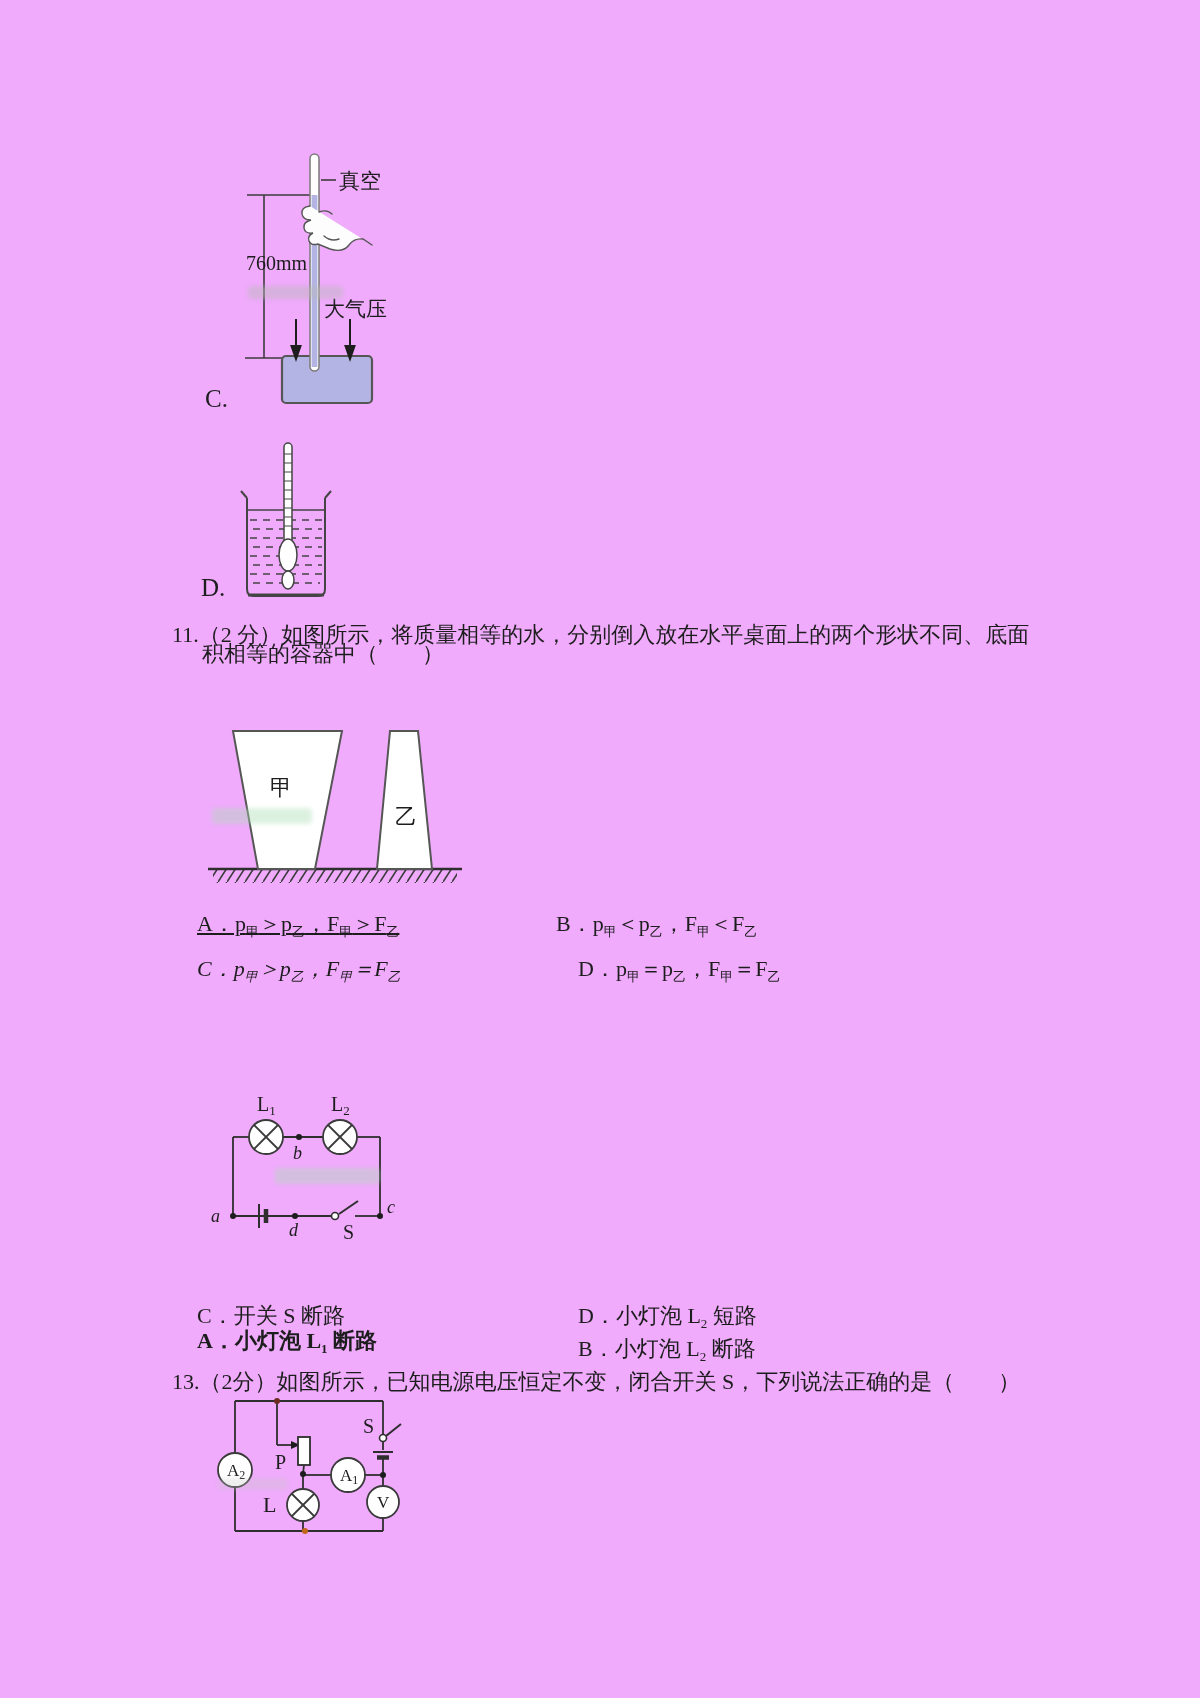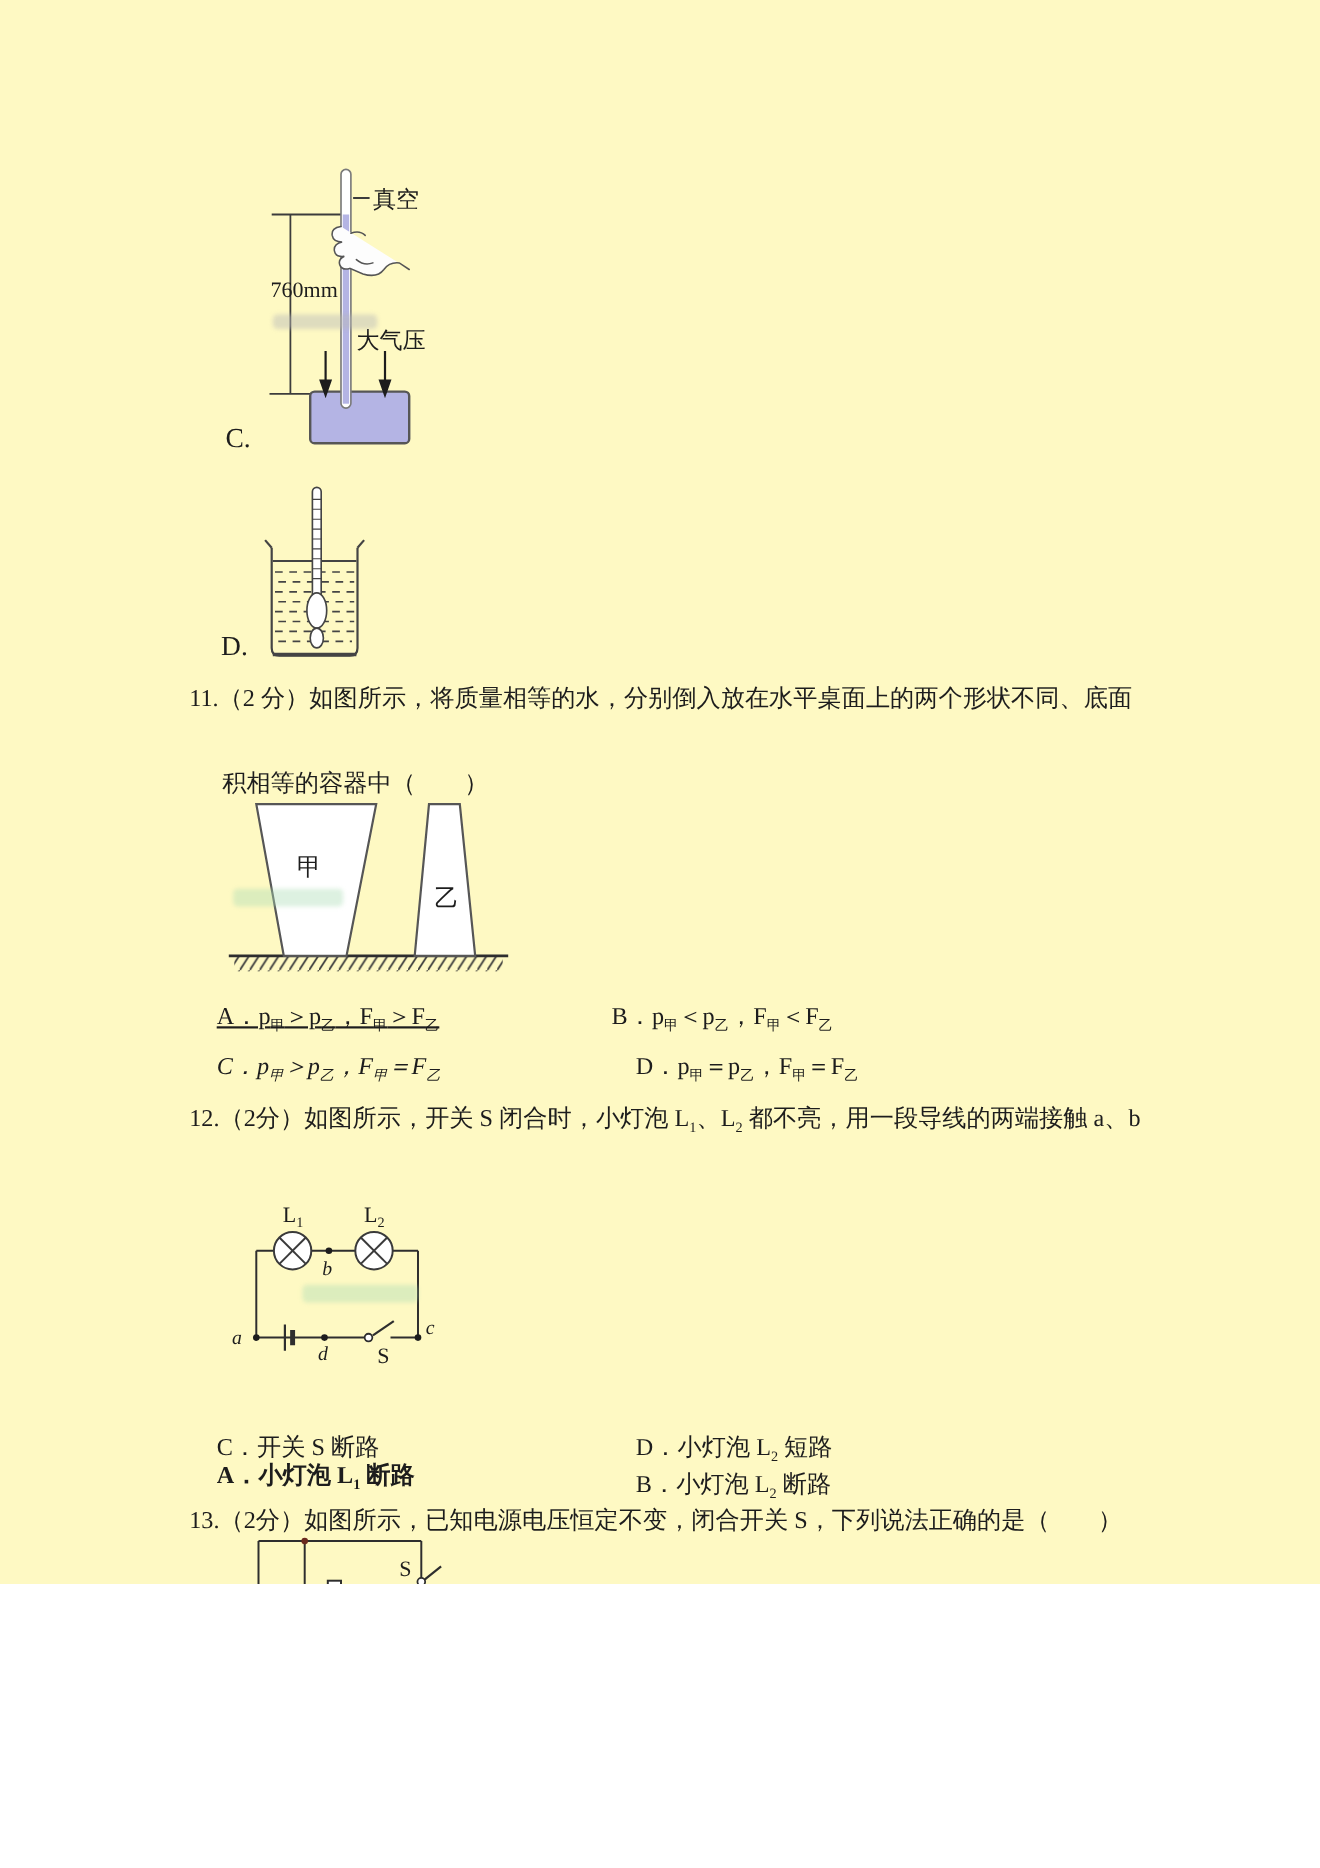--- a/index.html
+++ b/index.html
@@ -1,16 +1,16 @@
 <!DOCTYPE html>
 <html><head>
 <meta charset="utf-8">
 <style>
   html,body{margin:0;padding:0;background:#ffffff;}
-  .page{position:relative;width:1200px;height:1440px;background:#fef9c3;overflow:hidden;
+  .page{position:relative;width:1200px;height:1698px;background:#f0abfc;overflow:hidden;
         font-family:"Liberation Serif",serif;color:#1d1d1d;}
   .t{position:absolute;font-size:22px;line-height:1;white-space:nowrap;color:#1d1d1d;}
   .t sub{font-size:13px;line-height:0;}
   .biglabel{font-size:25px;}
   .fig{position:absolute;}
   .wm{position:absolute;filter:blur(2px);border-radius:4px;pointer-events:none;}
   svg text{font-family:"Liberation Serif",serif;fill:#1d1d1d;}
 </style>
 </head>
 <body>
@@ -90,42 +90,41 @@
           <line x1="89" y1="79" x2="97" y2="79"></line>
         <line x1="89" y1="88" x2="97" y2="88"></line>
       </g>
       <ellipse cx="93" cy="117" rx="9" ry="16"></ellipse>
       <ellipse cx="93" cy="142" rx="6" ry="9"></ellipse>
     </g>
   </svg>
   <div class="t biglabel" style="left:201px;top:575px;">D.</div>
 
   <div class="t" style="left:172px;top:624px;text-align:center;">11.（2 分）如图所示，将质量相等的水，分别倒入放在水平桌面上的两个形状不同、底面</div>
-  <div class="t" style="left:202px;top:701px;">积相等的容器中（　　）</div>
+  <div class="t" style="left:202px;top:643px;">积相等的容器中（　　）</div>
 
   <svg class="fig" style="left:200px;top:714px;" width="270" height="175" viewBox="0 0 270 175">
     <defs>
       <pattern id="hatch" width="9" height="14" patternUnits="userSpaceOnUse">
         <line x1="0" y1="14" x2="9" y2="0" stroke="#3a3a3a" stroke-width="1.6"></line>
       </pattern>
     </defs>
     <rect x="13" y="155" width="244" height="14" fill="url(#hatch)"></rect>
     <line x1="8" y1="155" x2="262" y2="155" stroke="#2e2e2e" stroke-width="2.4"></line>
     <polygon points="33,17 142,17 115,155 58,155" fill="#ffffff" stroke="#565656" stroke-width="2"></polygon>
     <polygon points="190,17 218,17 232,155 177,155" fill="#ffffff" stroke="#565656" stroke-width="2"></polygon>
     <text x="70" y="81" font-size="22">甲</text>
     <text x="195" y="110" font-size="22">乙</text>
   </svg>
 
   <div class="t opt" style="left:197px;top:913px;text-decoration:underline;"><span>A．p</span><sub>甲</sub><span>＞p</span><sub>乙</sub><span>，F</span><sub>甲</sub><span>＞F</span><sub>乙</sub></div>
   <div class="t opt" style="left:556px;top:913px;"><span>B．p</span><sub>甲</sub><span>＜p</span><sub>乙</sub><span>，F</span><sub>甲</sub><span>＜F</span><sub>乙</sub></div>
   <div class="t opt" style="left:197px;top:958px;font-style:italic;"><span>C．p</span><sub>甲</sub><span>＞p</span><sub>乙</sub><span>，F</span><sub>甲</sub><span>＝F</span><sub>乙</sub></div>
   <div class="t opt" style="left:578px;top:958px;"><span>D．p</span><sub>甲</sub><span>＝p</span><sub>乙</sub><span>，F</span><sub>甲</sub><span>＝F</span><sub>乙</sub></div>
 
-  <div class="t" style="left:172px;top:1006px;"><span>12.（2分）如图所示，开关 S 闭合时，小灯泡 L</span><sub>1</sub><span>、L</span><sub>2</sub><span> 都不亮，用一段导线的两端接触 a、b</span></div>
 
   <svg class="fig" style="left:205px;top:1093px;" width="200" height="155" viewBox="0 0 200 155">
     <g stroke="#2e2e2e" stroke-width="1.8" fill="none">
       <line x1="28" y1="44" x2="28" y2="123"></line>
       <line x1="175" y1="44" x2="175" y2="123"></line>
       <line x1="28" y1="44" x2="44" y2="44"></line>
       <line x1="78" y1="44" x2="118" y2="44"></line>
       <line x1="152" y1="44" x2="175" y2="44"></line>
       <line x1="28" y1="123" x2="126" y2="123"></line>
       <line x1="150" y1="123" x2="175" y2="123"></line>

